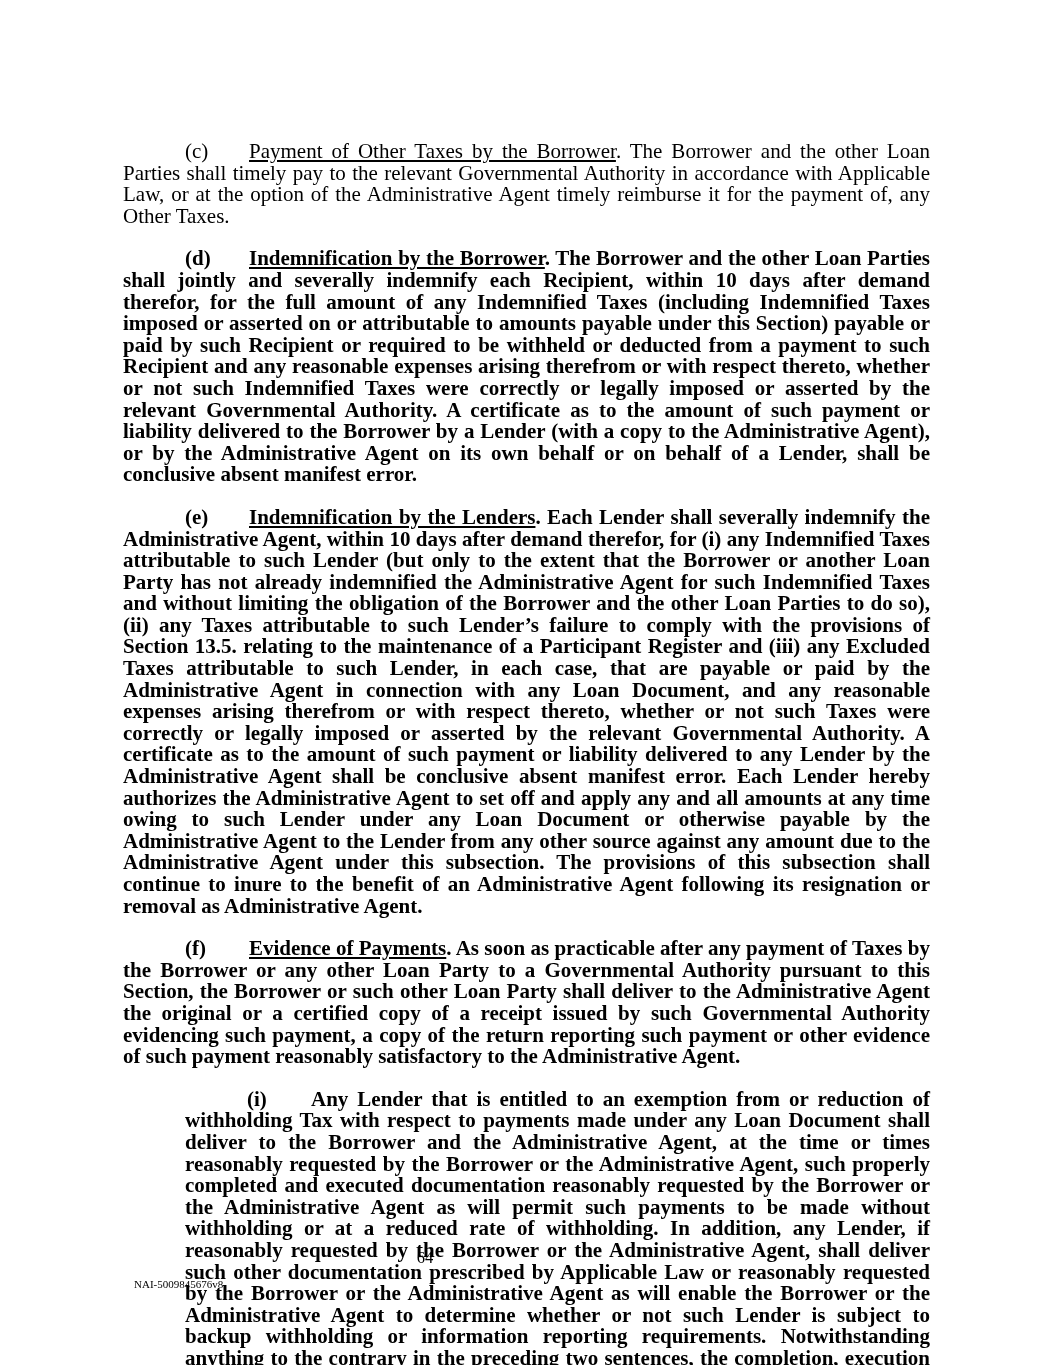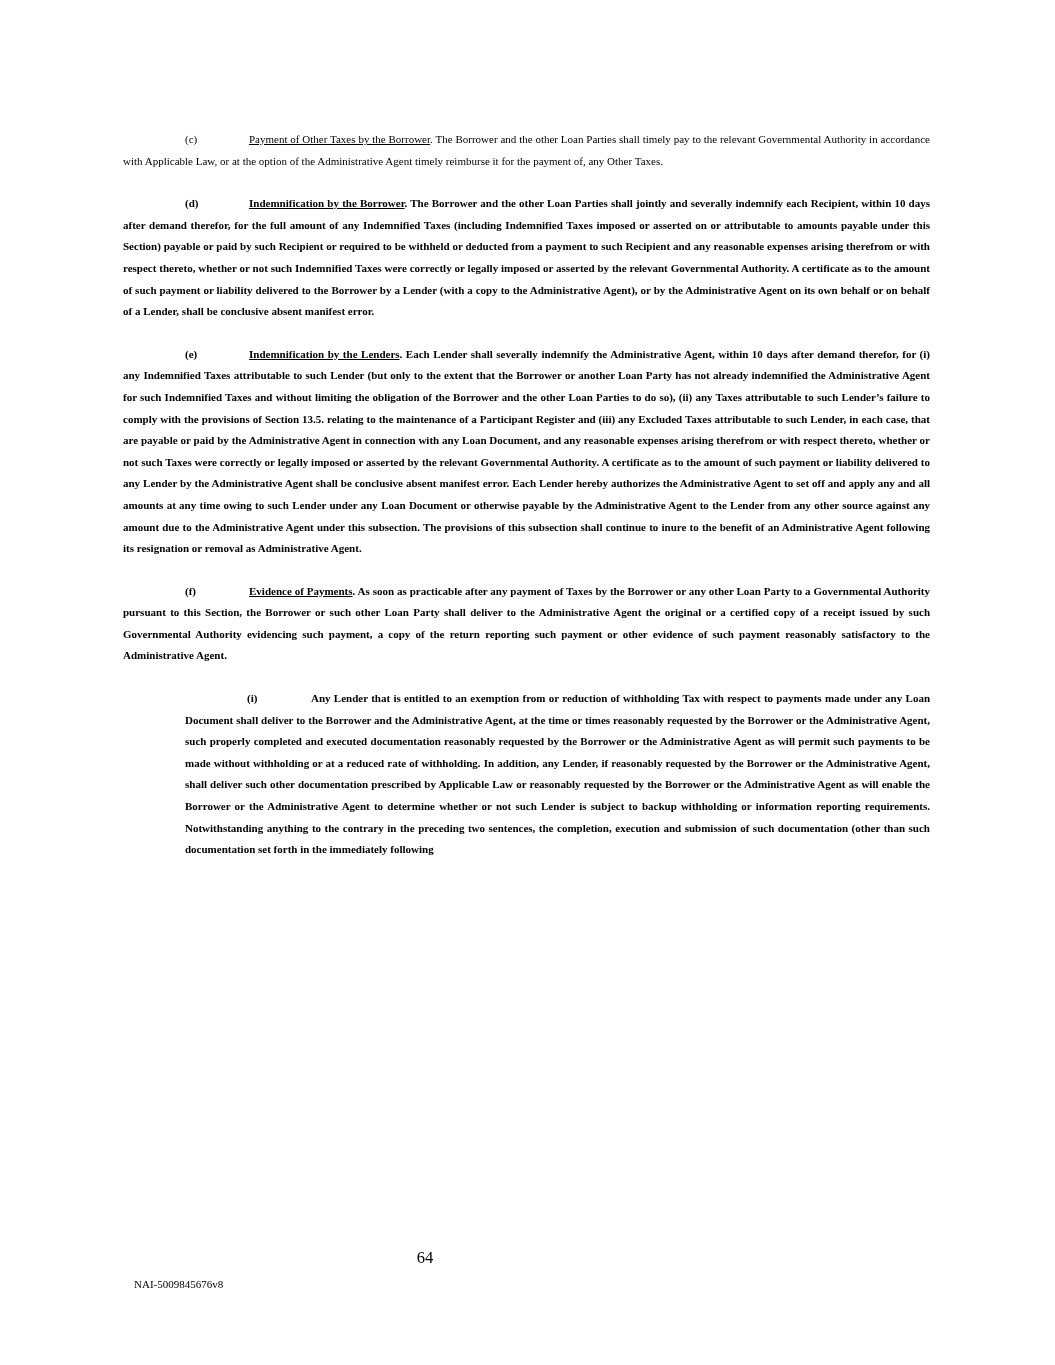--- a/index.html
+++ b/index.html
@@ -15,24 +15,24 @@
     font-family: "Liberation Serif", "DejaVu Serif", serif;
     color: #000000;
   }
   .page-content {
     position: absolute;
     top: 125px;
     left: 123px;
     width: 807px;
   }
   .para {
-    margin: 4px 0 0 0;
+    margin: 16px 0 0 0;
     padding: 0;
     text-align: justify;
-    font-size: 11px;
+    font-size: 21px;
     line-height: 21.6px;
     text-indent: 62px;
   }
   .para + .para {
     margin-top: 21px;
     font-weight: bold;
   }
   .para.sub-level {
     margin-left: 62px;
   }

